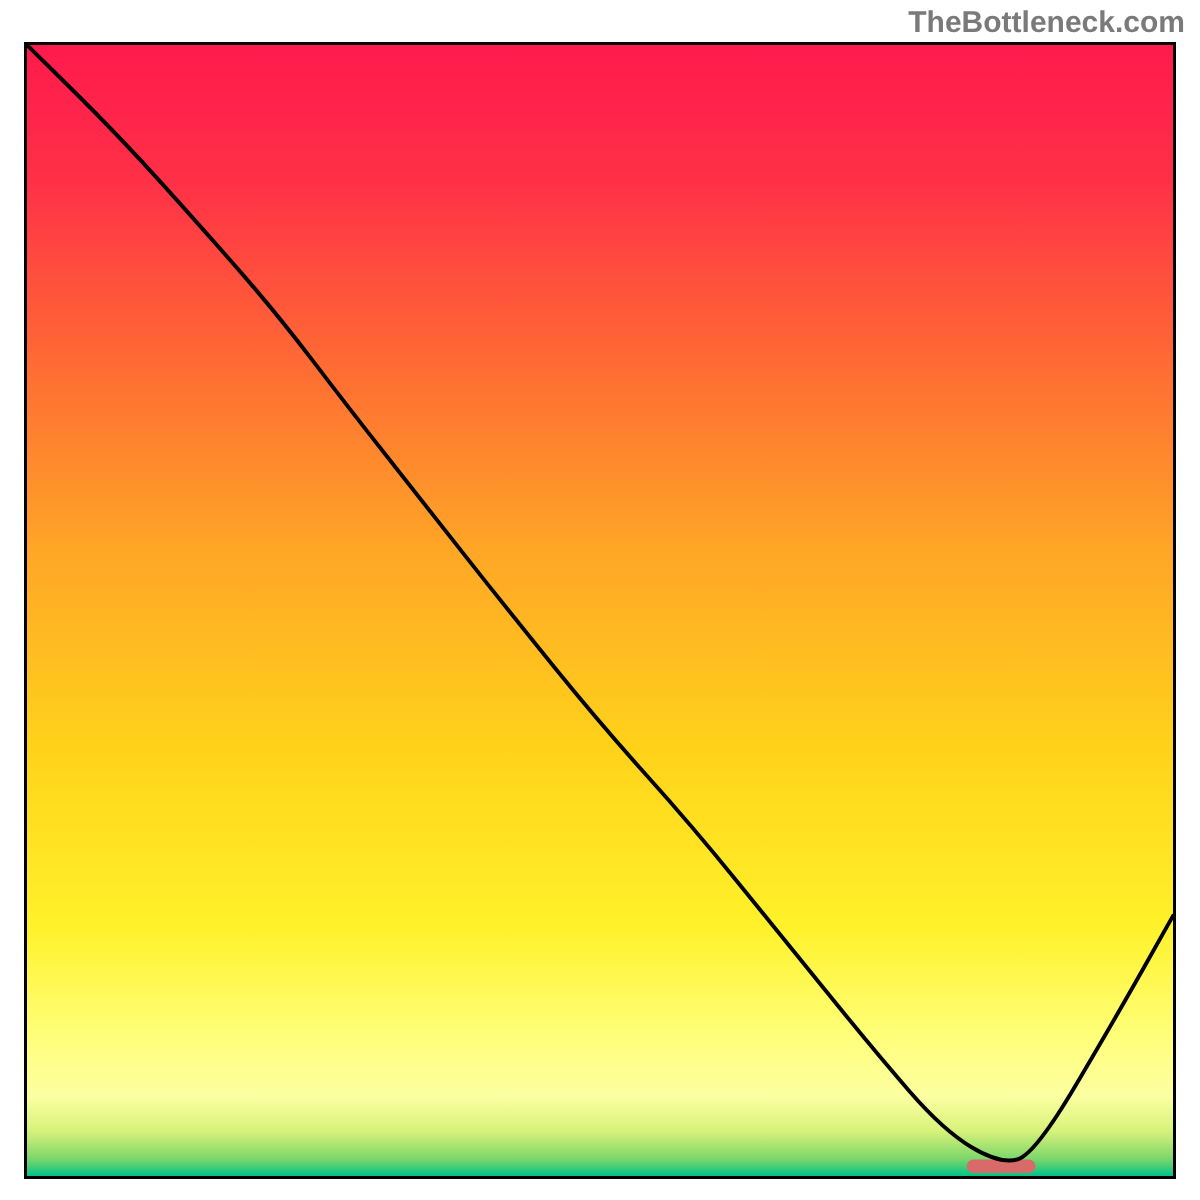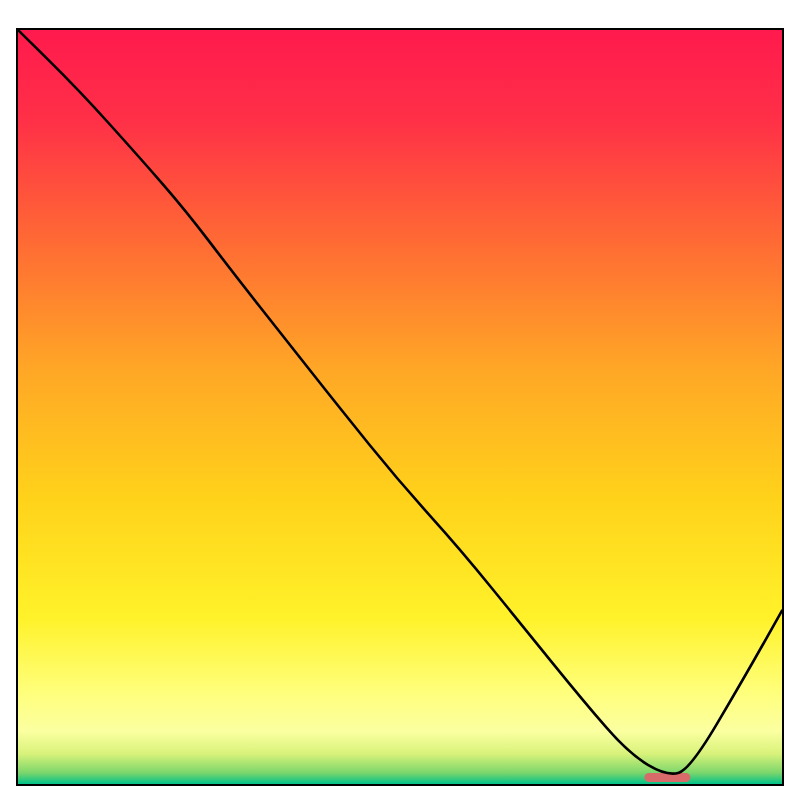--- a/index.html
+++ b/index.html
@@ -34,20 +34,21 @@
     top: 0;
     width: 100%;
     height: 100%;
     display: block;
   }
 </style>
 </head>
 <body>
 
 <div class="container">
+  <div class="attribution">TheBottleneck.com</div>
   <div class="frame">
     <svg class="plot" viewBox="0 0 764 754" preserveAspectRatio="none">
       <defs>
         <linearGradient id="bg-grad" x1="0" y1="0" x2="0" y2="1">
             <stop offset="0%" stop-color="#ff1a4d"></stop>
             <stop offset="12%" stop-color="#ff3047"></stop>
             <stop offset="28.000000000000004%" stop-color="#ff6a34"></stop>
             <stop offset="45%" stop-color="#ffa726"></stop>
             <stop offset="62%" stop-color="#ffd21a"></stop>
             <stop offset="78%" stop-color="#fff22a"></stop>

